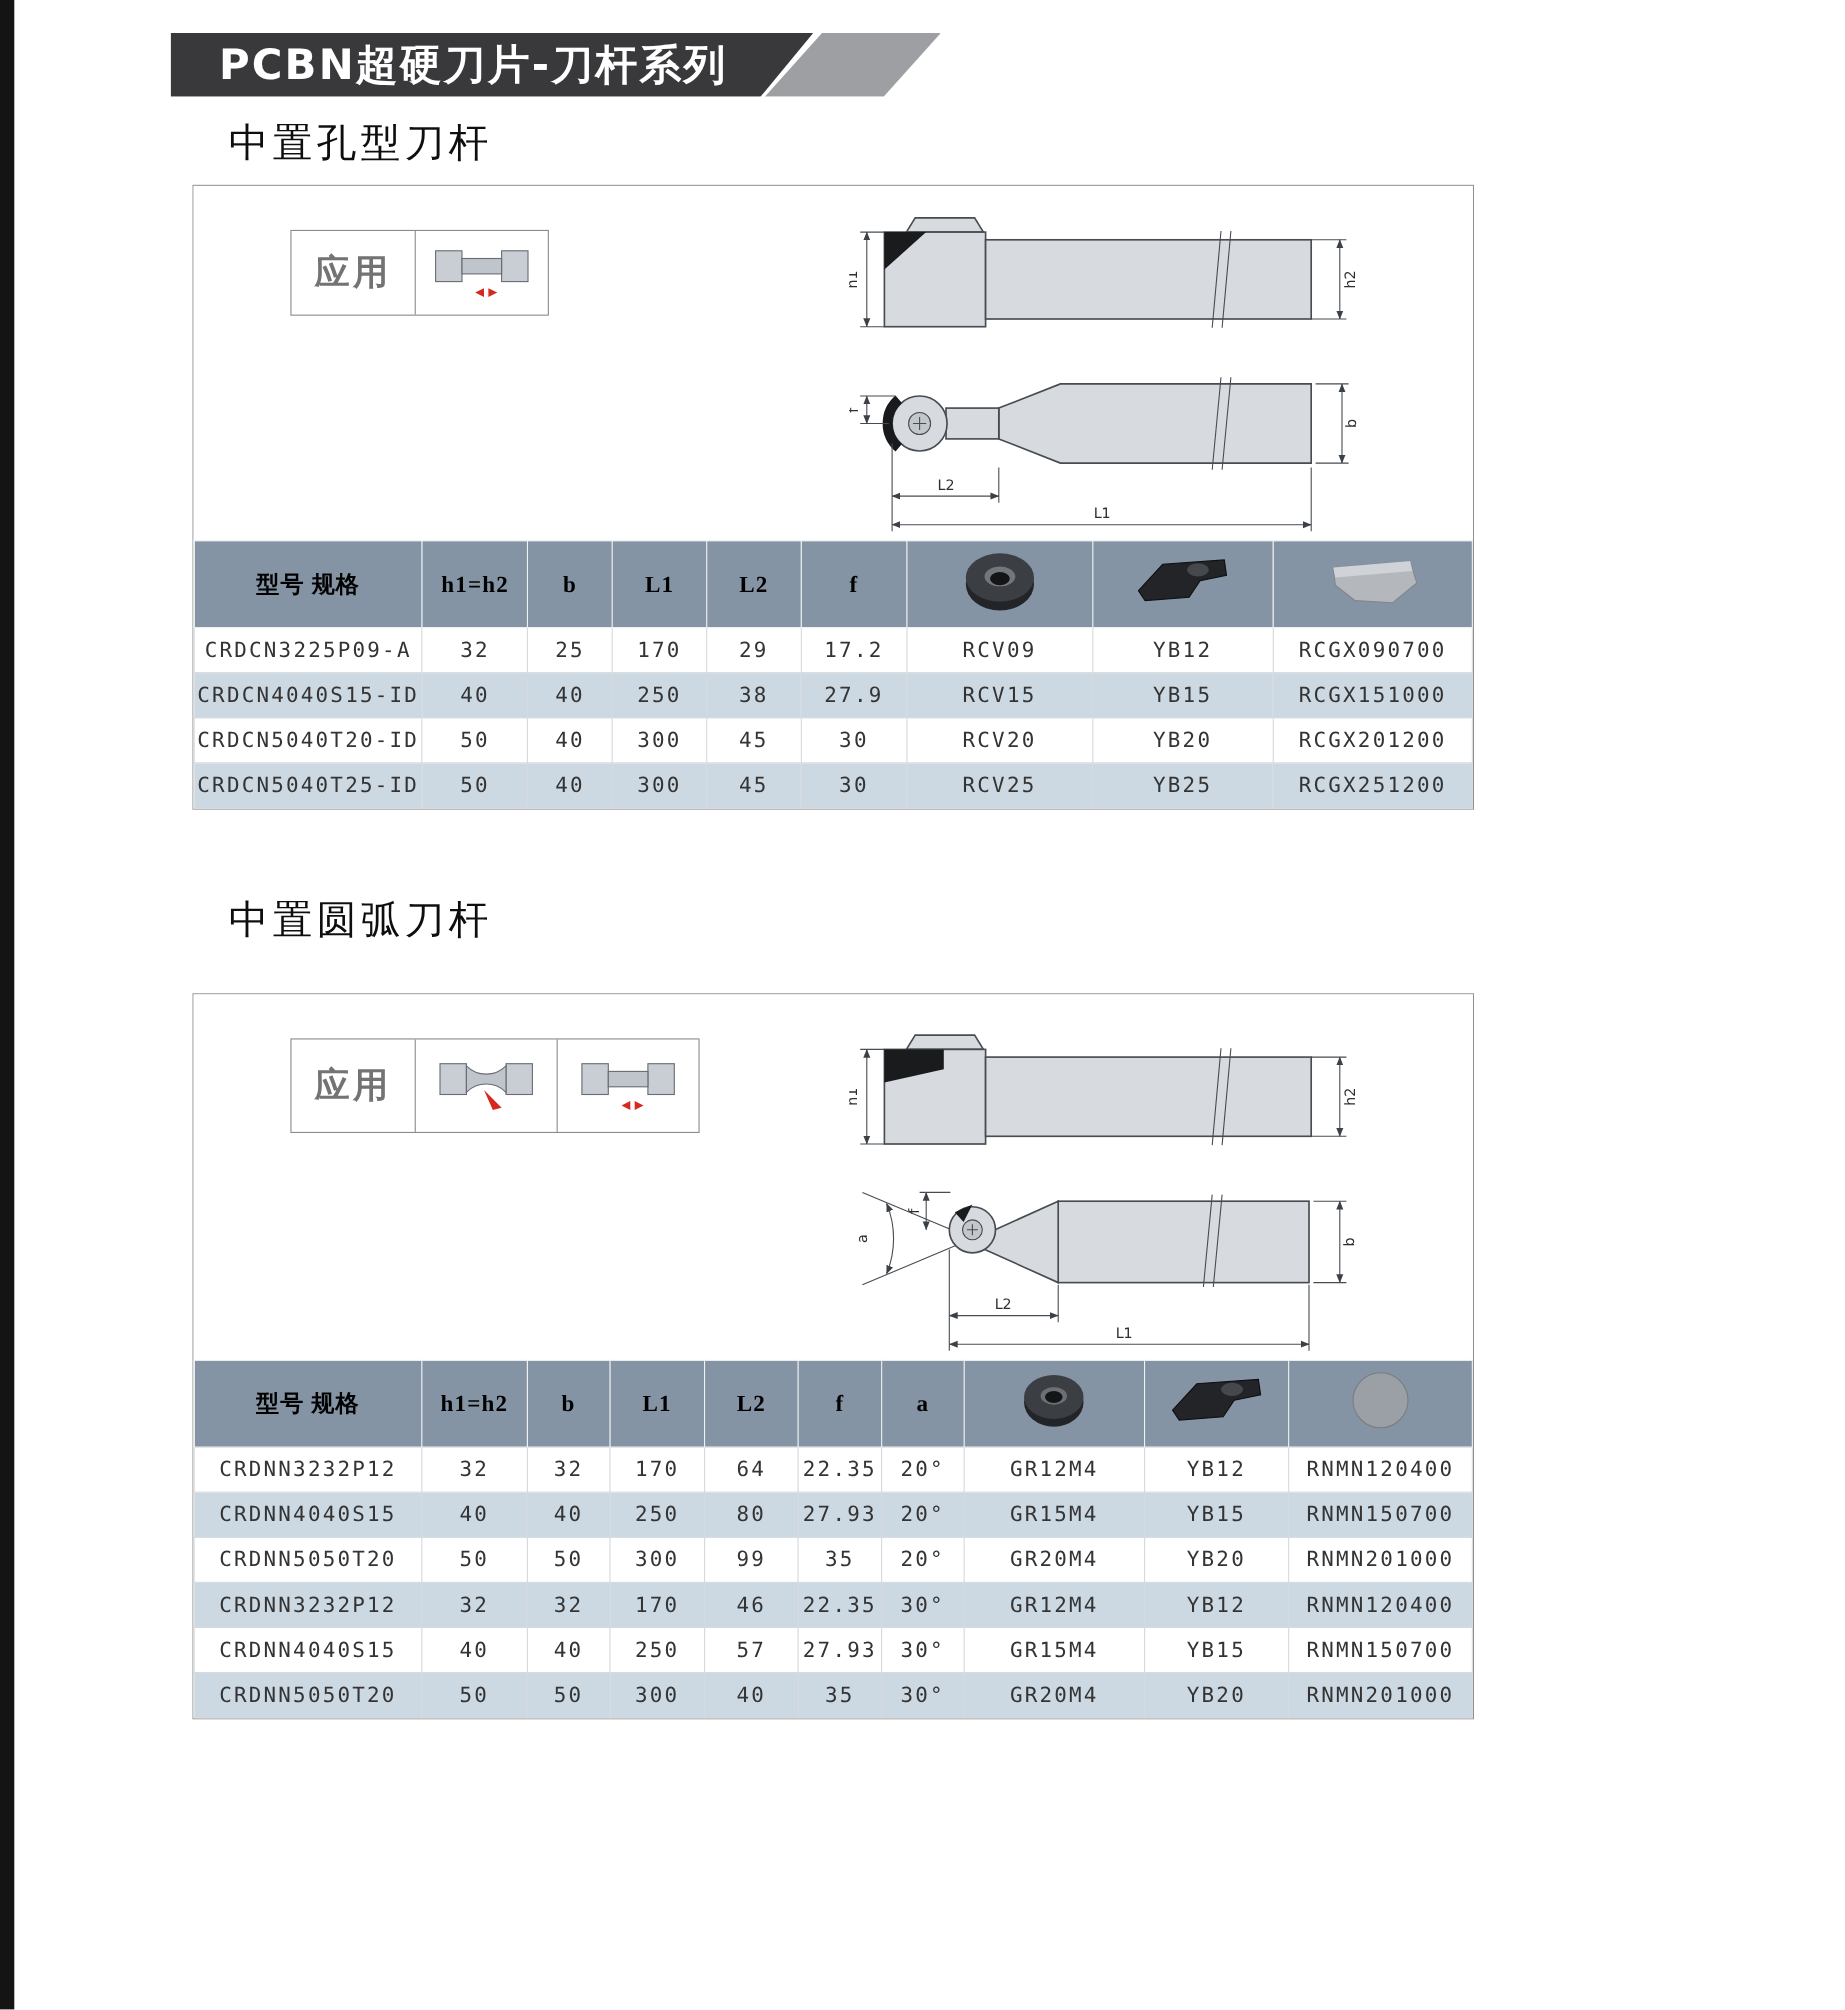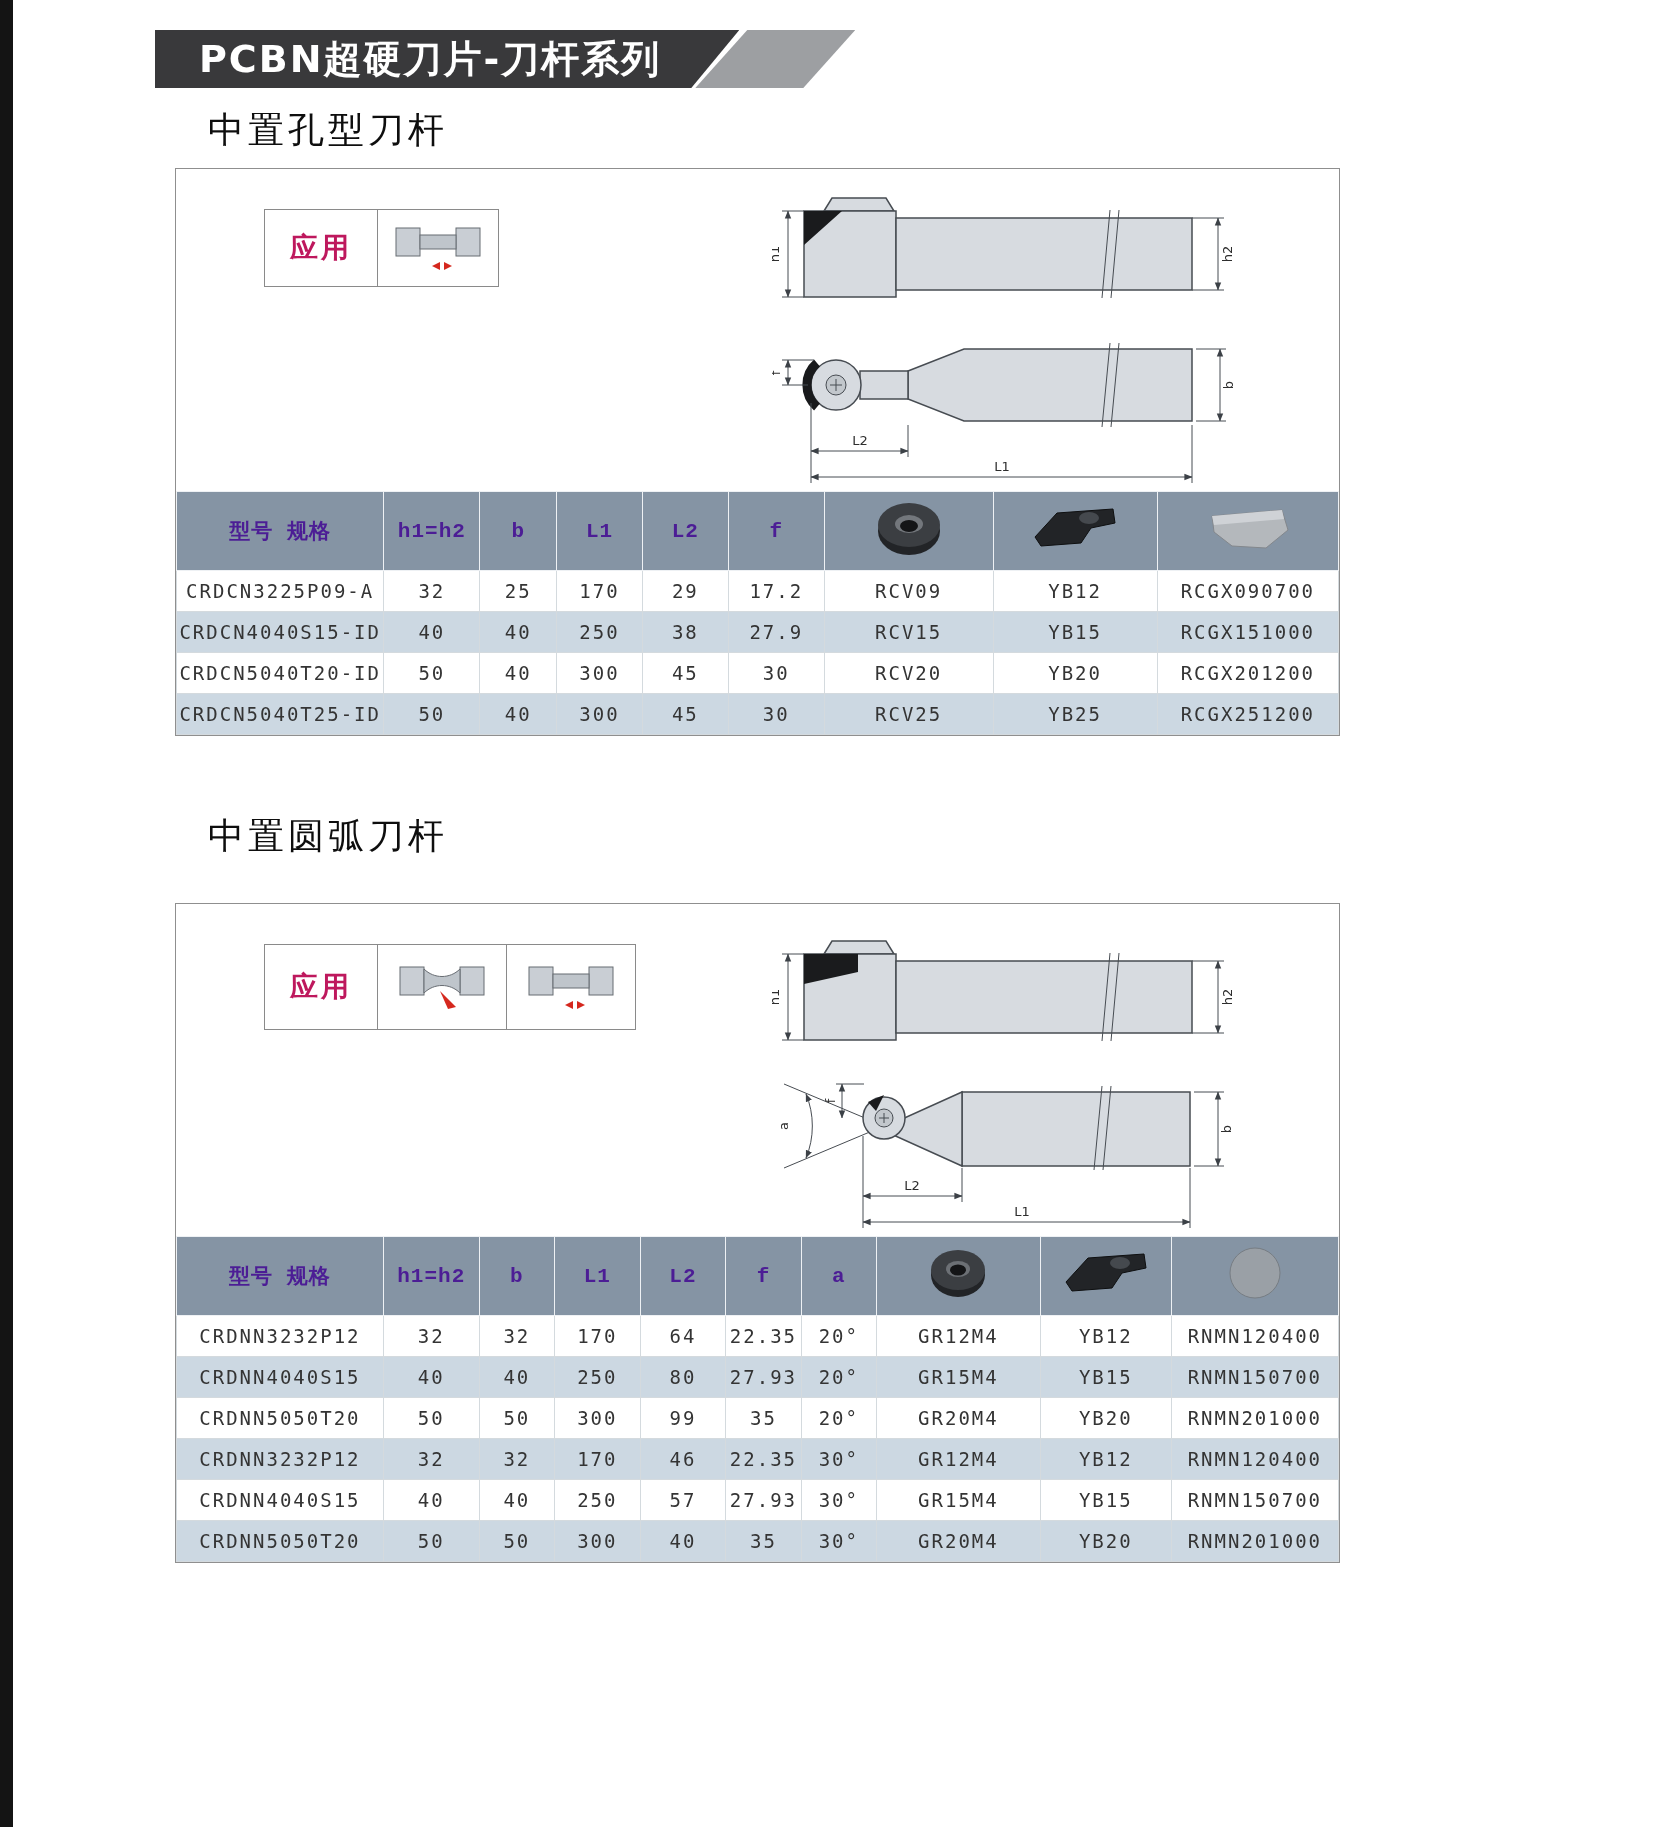--- a/index.html
+++ b/index.html
@@ -20,21 +20,21 @@
 
   .panel{position:absolute;left:175px;width:1163px;border:1px solid #8f8f8f;background:#fff;}
   #panel1{top:168px;}
   #panel2{top:903px;}
   .panel-top{position:relative;background:#fff;}
   #panel1 .panel-top{height:322px;}
   #panel2 .panel-top{height:332px;}
 
   .legend{position:absolute;left:88px;top:40px;border:1px solid #8a8a8a;display:flex;background:#fff;}
   .legend-label{width:112px;height:76px;display:flex;align-items:center;justify-content:center;
-    font-size:28px;color:#be185d;letter-spacing:3px;font-weight:bold;}
+    font-size:32px;color:#737373;letter-spacing:3px;font-weight:bold;}
   #panel2 .legend-label{height:84px;}
   .legend-cell{width:120px;border-left:1px solid #8a8a8a;display:flex;align-items:center;justify-content:center;}
   #panel2 .legend-cell{width:128px;}
 
   .dwg{position:absolute;}
   #panel1 .d-side{left:596px;top:26px;}
   #panel1 .d-top{left:596px;top:164px;}
   #panel2 .d-side{left:596px;top:34px;}
   #panel2 .d-top{left:596px;top:170px;}
 
@@ -43,22 +43,22 @@
   .clampline{stroke:#191a1c;stroke-width:9;fill:none;}
   .brk{stroke:#474c52;stroke-width:1;fill:none;}
   .el{stroke:#474c52;stroke-width:1;}
   .thin{stroke:#474c52;stroke-width:1;}
   .dl{stroke:#474c52;stroke-width:1;fill:none;marker-start:url(#ah);marker-end:url(#ah);}
   .dt{font-size:13px;fill:#2e2e2e;font-family:"DejaVu Sans","Liberation Sans",sans-serif;}
   .wpart{fill:#c9ced4;stroke:#676c72;stroke-width:1;}
   .wpart2{fill:#bfc5cb;stroke:#676c72;stroke-width:1;}
 
   table.spec{width:100%;border-collapse:collapse;table-layout:fixed;background:#fff;}
-  table.spec th{background:#8594a4;height:76px;font-size:21px;font-weight:bold;color:#4c1d95;
-    border:1px solid #eef1f4;letter-spacing:1px;font-family:Liberation Mono, monospace;}
+  table.spec th{background:#8594a4;height:76px;font-size:21px;font-weight:bold;color:#000000;
+    border:1px solid #eef1f4;letter-spacing:1px;font-family:Liberation Serif, serif;}
   table.spec td{height:38px;text-align:center;font-size:19px;color:#343434;
     font-family:"DejaVu Sans Mono","Liberation Mono",monospace;letter-spacing:2px;border:1px solid #d4dade;}
   table.spec tbody tr:nth-child(even){background:#ccd8e2;}
   table.spec tbody tr:nth-child(odd){background:#ffffff;}
 
   #table1 th:nth-child(1){width:18%;}
   #table1 th:nth-child(2){width:8.2%;}
   #table1 th:nth-child(3){width:6.5%;}
   #table1 th:nth-child(4){width:7.3%;}
   #table1 th:nth-child(5){width:7.3%;}

